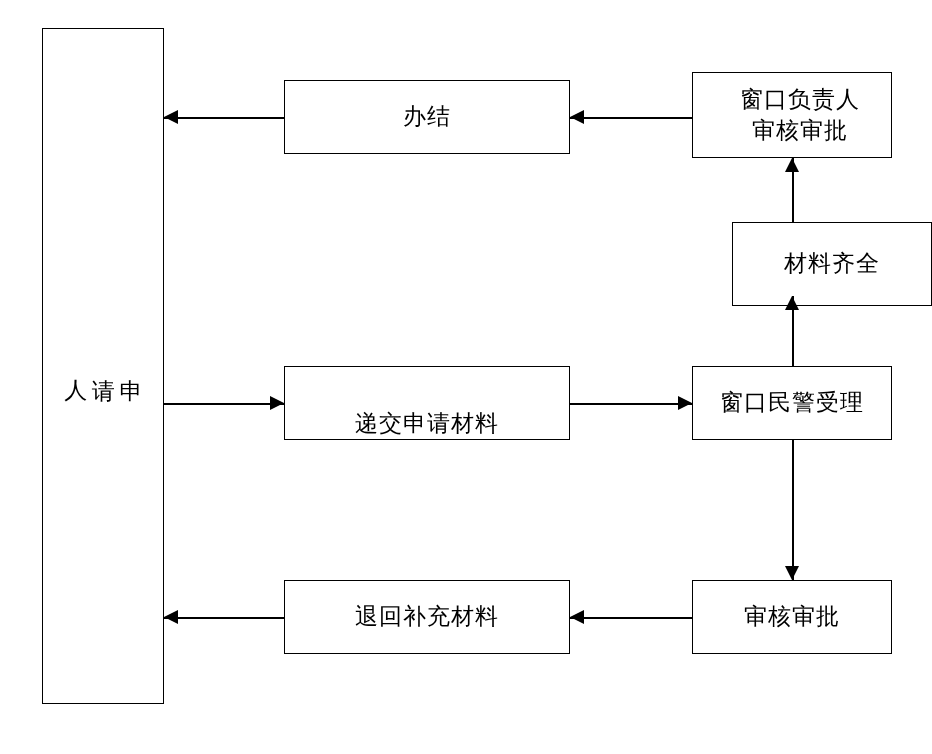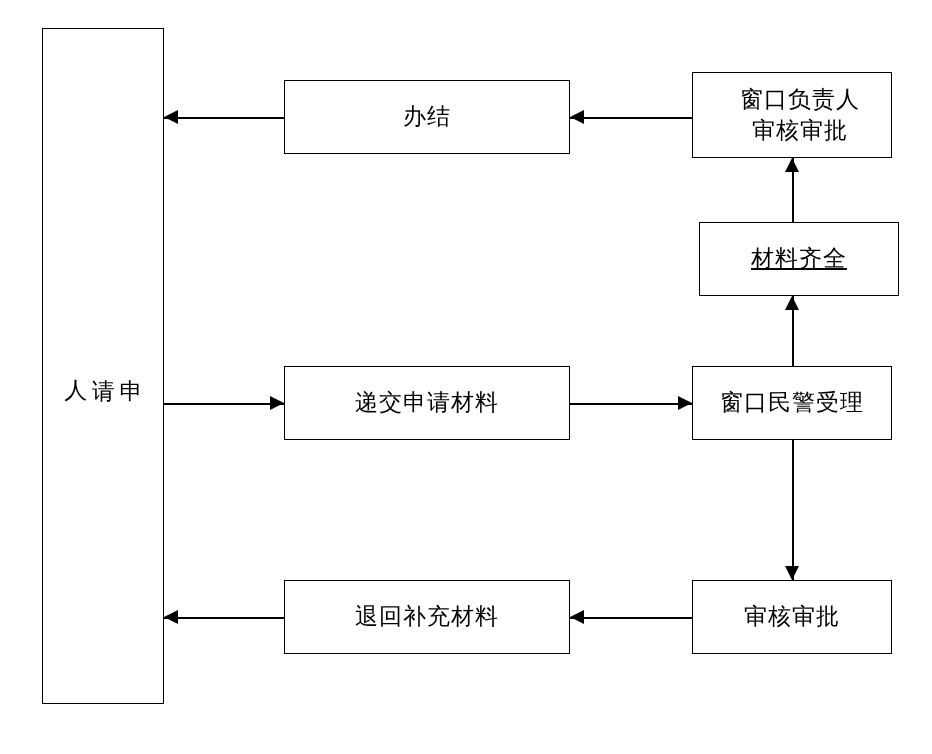--- a/index.html
+++ b/index.html
@@ -105,29 +105,29 @@
 <body>
 
 <div id="canvas">
 
   <div class="node vertical" style="left:42px; top:28px; width:122px; height:676px;">
     <span class="label">申
 请
 人</span>
   </div>
 
-  <div class="node" style="left:284px; top:366px; width:286px; height:74px;">
+  <div class="node" style="left:284px; top:366px; width:286px; height:74px;align-items:flex-end;">
     <span class="label">递交申请材料</span>
   </div>
 
   <div class="node" style="left:692px; top:366px; width:200px; height:74px;">
     <span class="label">窗口民警受理</span>
   </div>
 
-  <div class="node" style="left:699px; top:222px; width:200px; height:74px;text-decoration:underline;">
+  <div class="node" style="left:732px; top:222px; width:200px; height:84px;">
     <span class="label">材料齐全</span>
   </div>
 
   <div class="node" style="left:692px; top:72px; width:200px; height:86px;padding-left:16px;">
     <span class="label">窗口负责人
 审核审批</span>
   </div>
 
   <div class="node" style="left:284px; top:80px; width:286px; height:74px;">
     <span class="label">办结</span>

